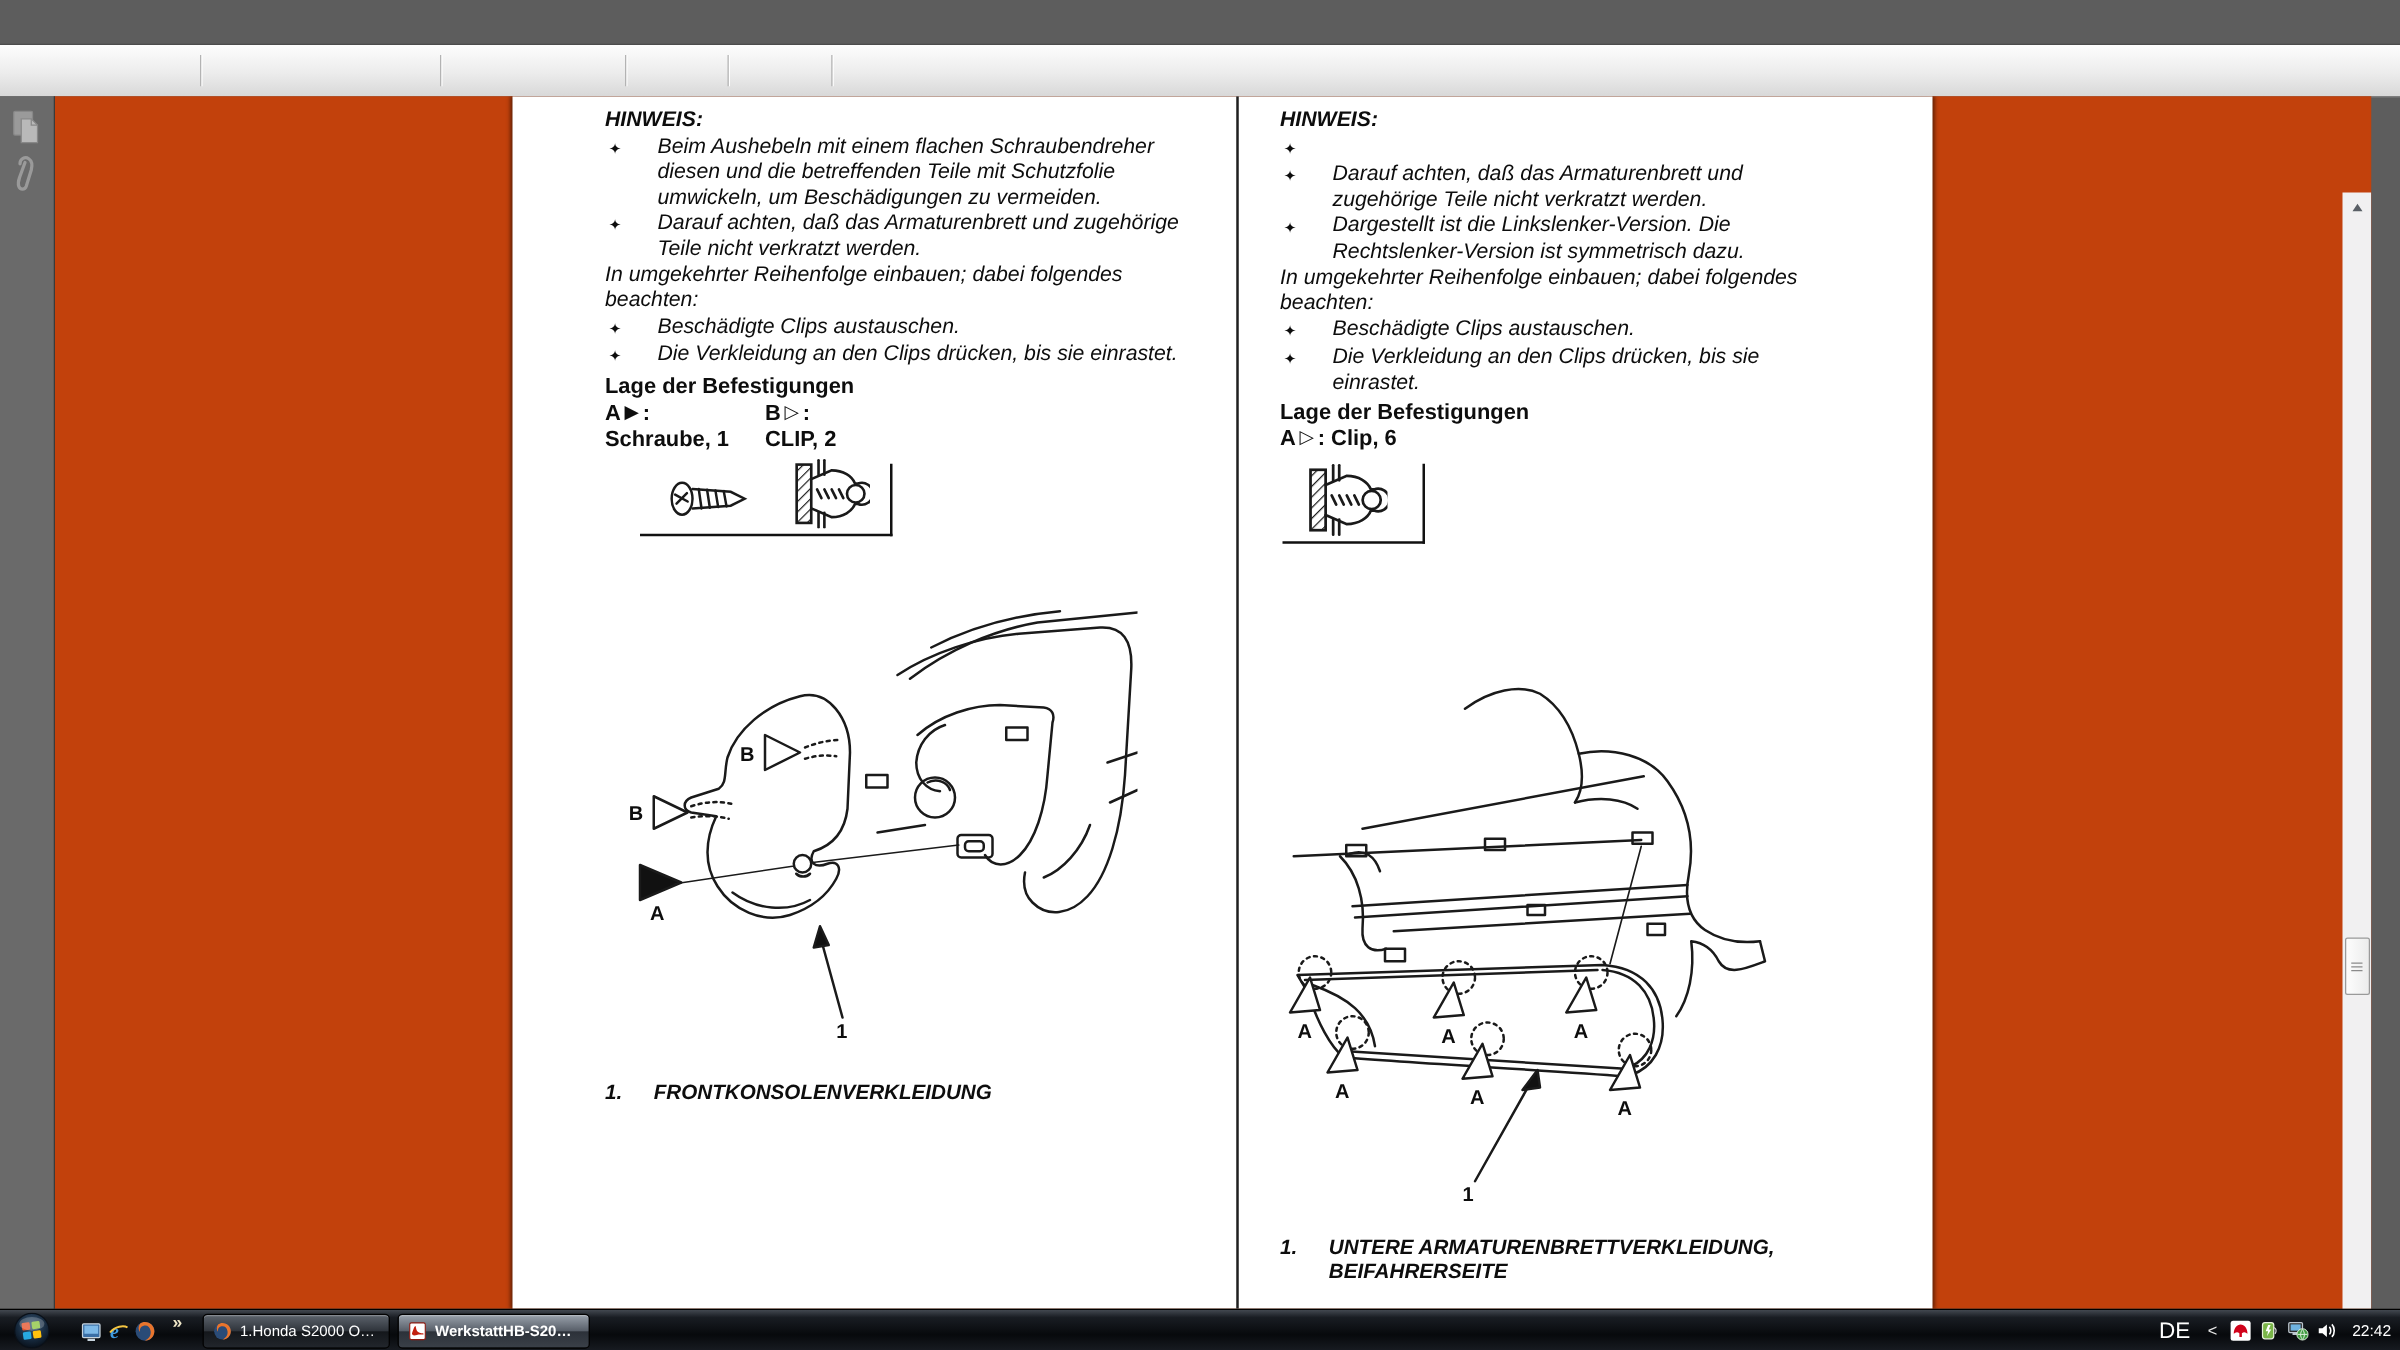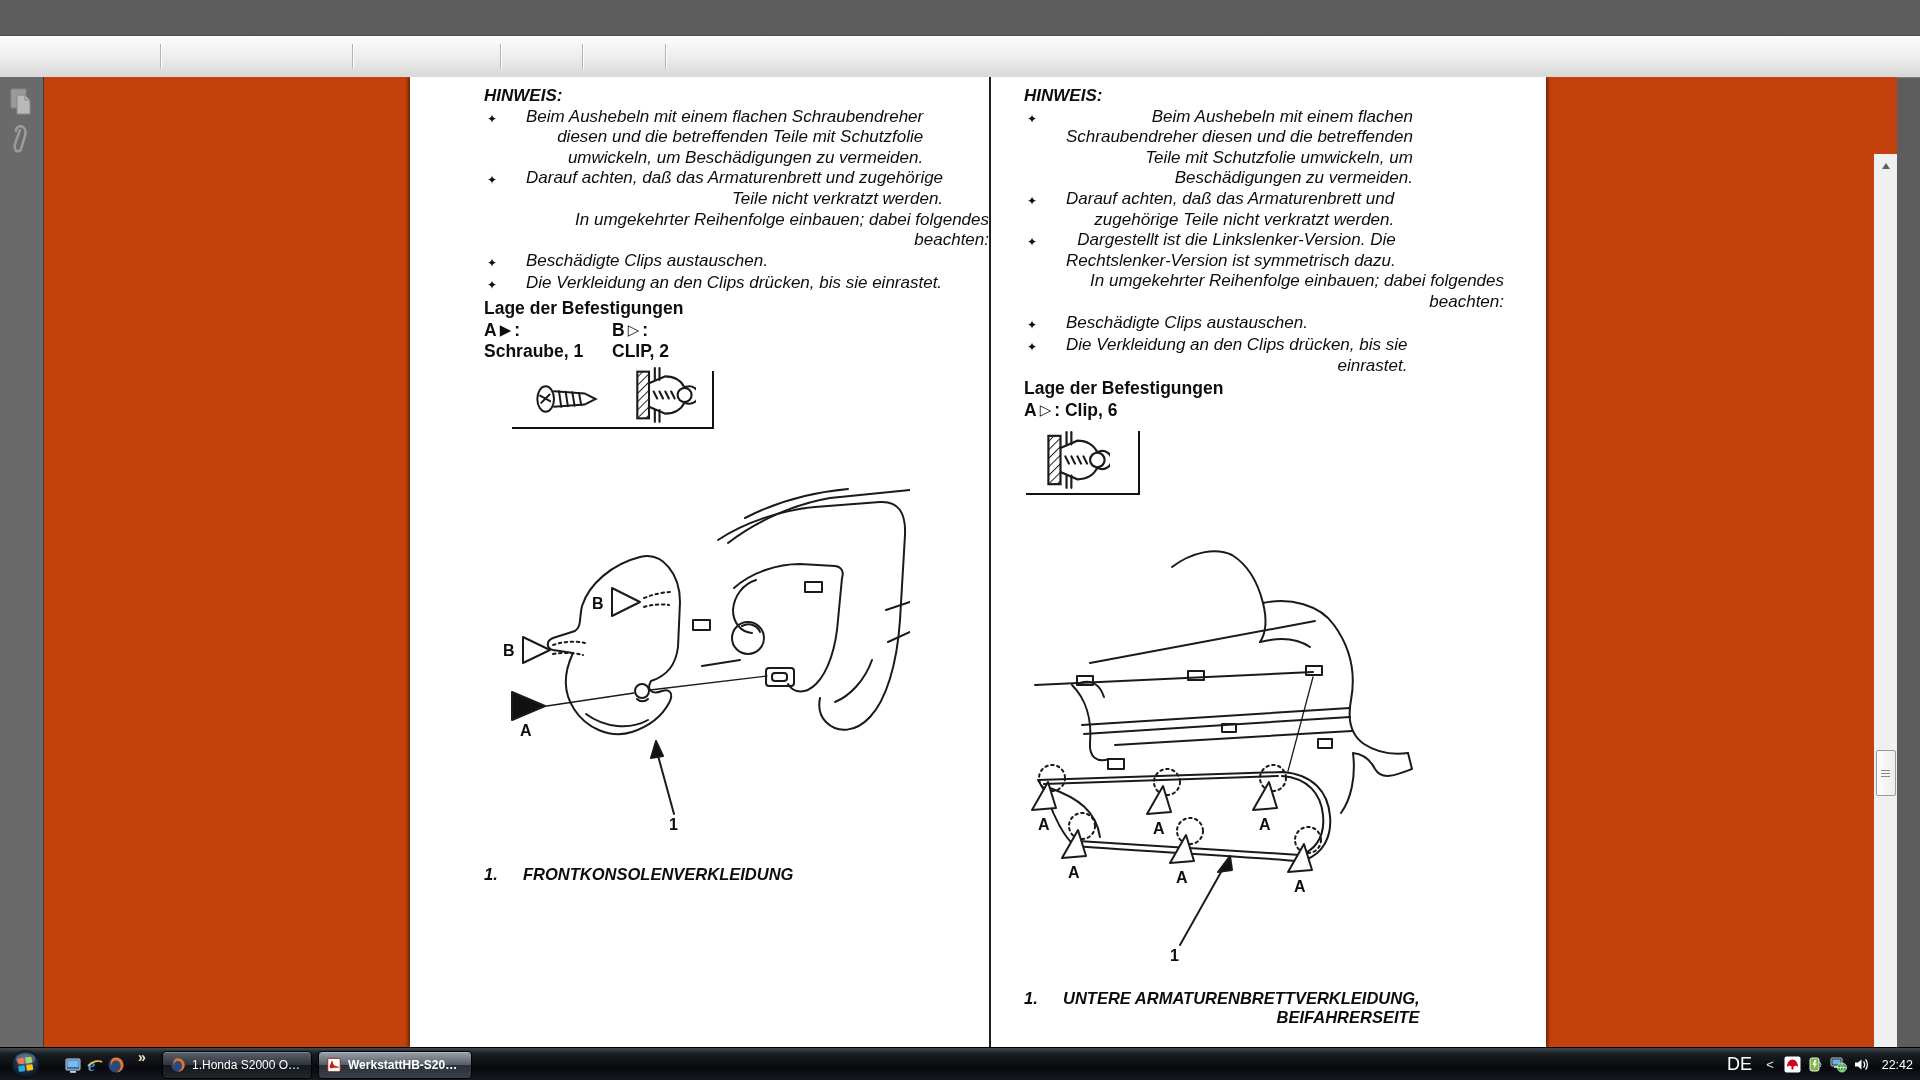--- a/index.html
+++ b/index.html
@@ -57,21 +57,21 @@
   .sidebar{position:absolute;left:0;top:77px;width:43px;height:970px;background:#6a6a6a;border-right:1px solid #3a3a3a;}
   .sb-ico{position:absolute;left:9px;}
   
   .docarea{position:absolute;left:44px;top:77px;width:1853px;height:970px;background:#c2410c;overflow:hidden;}
   .pagewhite{position:absolute;left:366px;top:0;width:1136px;height:970px;background:#fff;
     box-shadow:-2px 0 3px rgba(0,0,0,.45),2px 0 3px rgba(0,0,0,.45);}
   .pagediv{position:absolute;left:945px;top:0;width:2px;height:970px;background:#1f1f1f;}
   .doc-flow{position:absolute;color:#0d0d0d;font-size:17px;line-height:20.6px;font-style:italic;}
   .flow-left{left:440px;top:9px;width:505px;}
   .flow-right{left:980px;top:9px;width:480px;}
-  .ml{white-space:pre-line;text-align:right;}
+  .ml{white-space:pre-line;}
   .note-title{font-weight:bold;}
   .brow{display:flex;}
   .blt{width:39px;flex:none;font-style:normal;font-size:12px;padding-top:2px;padding-left:3px;}
   .fast-head{font-weight:bold;font-style:normal;font-size:17.5px;margin-top:2px;}
   .abrow{display:flex;font-style:normal;font-weight:bold;font-size:17.5px;margin-top:1px;}
   .abcol{width:128px;flex:none;display:flex;align-items:center;}
   .mk{font-size:15px;padding:0 3px;}
   .fbox{border-right:2px solid #111;border-bottom:2px solid #111;display:flex;align-items:flex-end;}
   .fbox-left{margin-left:28px;margin-top:9px;width:200px;height:56px;}
   .fbox-right{margin-left:2px;margin-top:10px;width:112px;height:62px;}
@@ -340,24 +340,20 @@
 
     <div class="caption" style="left:440px;top:788px">
       <span class="cap-idx">1.</span>
       <span class="ml">FRONTKONSOLENVERKLEIDUNG</span>
     </div>
 
     <div class="doc-flow flow-right">
       <div class="note-title">HINWEIS:</div>
       <div class="brow">
           <span class="blt">✦</span>
-          <span class="ml">Beim Aushebeln mit einem flachen
-Schraubendreher diesen und die betreffenden
-Teile mit Schutzfolie umwickeln, um
-Beschädigungen zu vermeiden.</span>
         </div>
       <div class="brow">
           <span class="blt">✦</span>
           <span class="ml">Darauf achten, daß das Armaturenbrett und
 zugehörige Teile nicht verkratzt werden.</span>
         </div>
       <div class="brow">
           <span class="blt">✦</span>
           <span class="ml">Dargestellt ist die Linkslenker-Version. Die
 Rechtslenker-Version ist symmetrisch dazu.</span>

